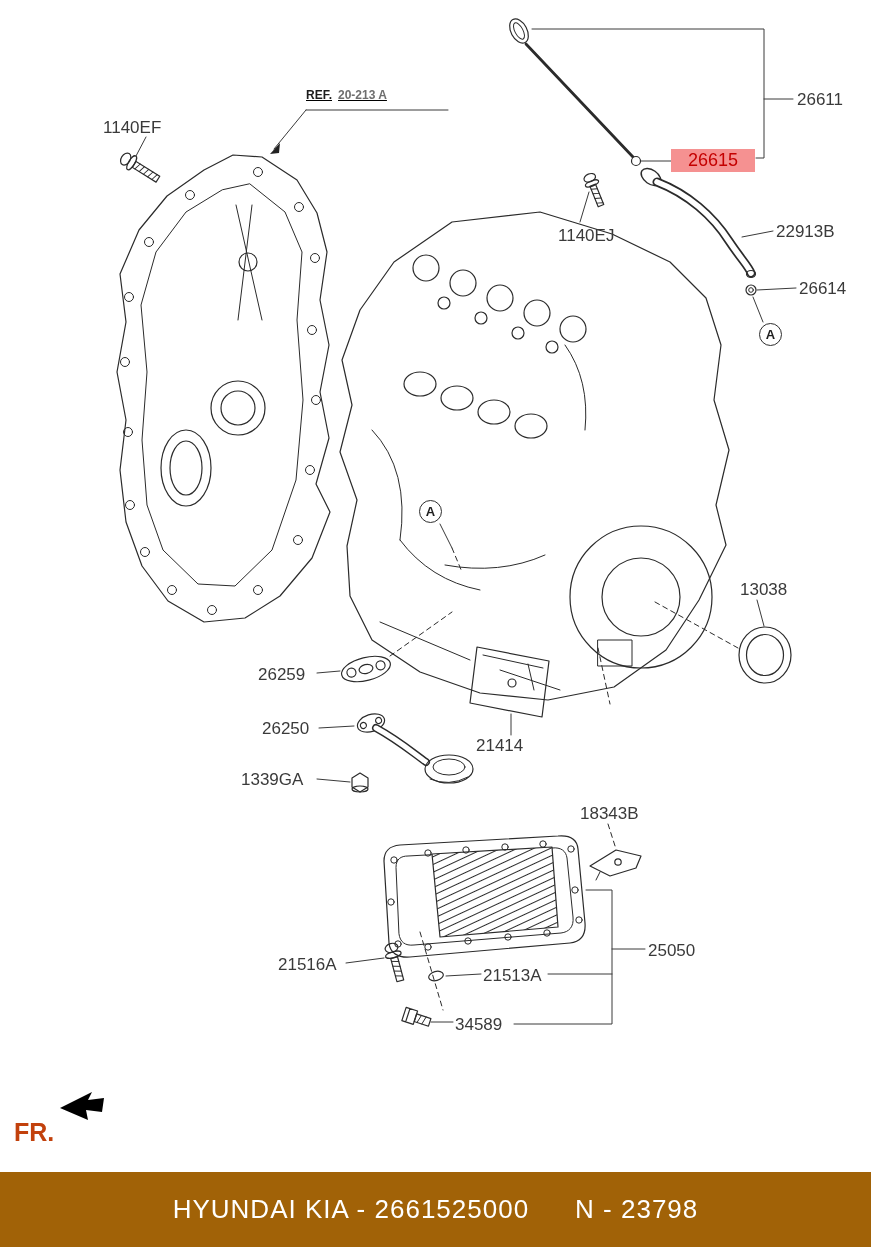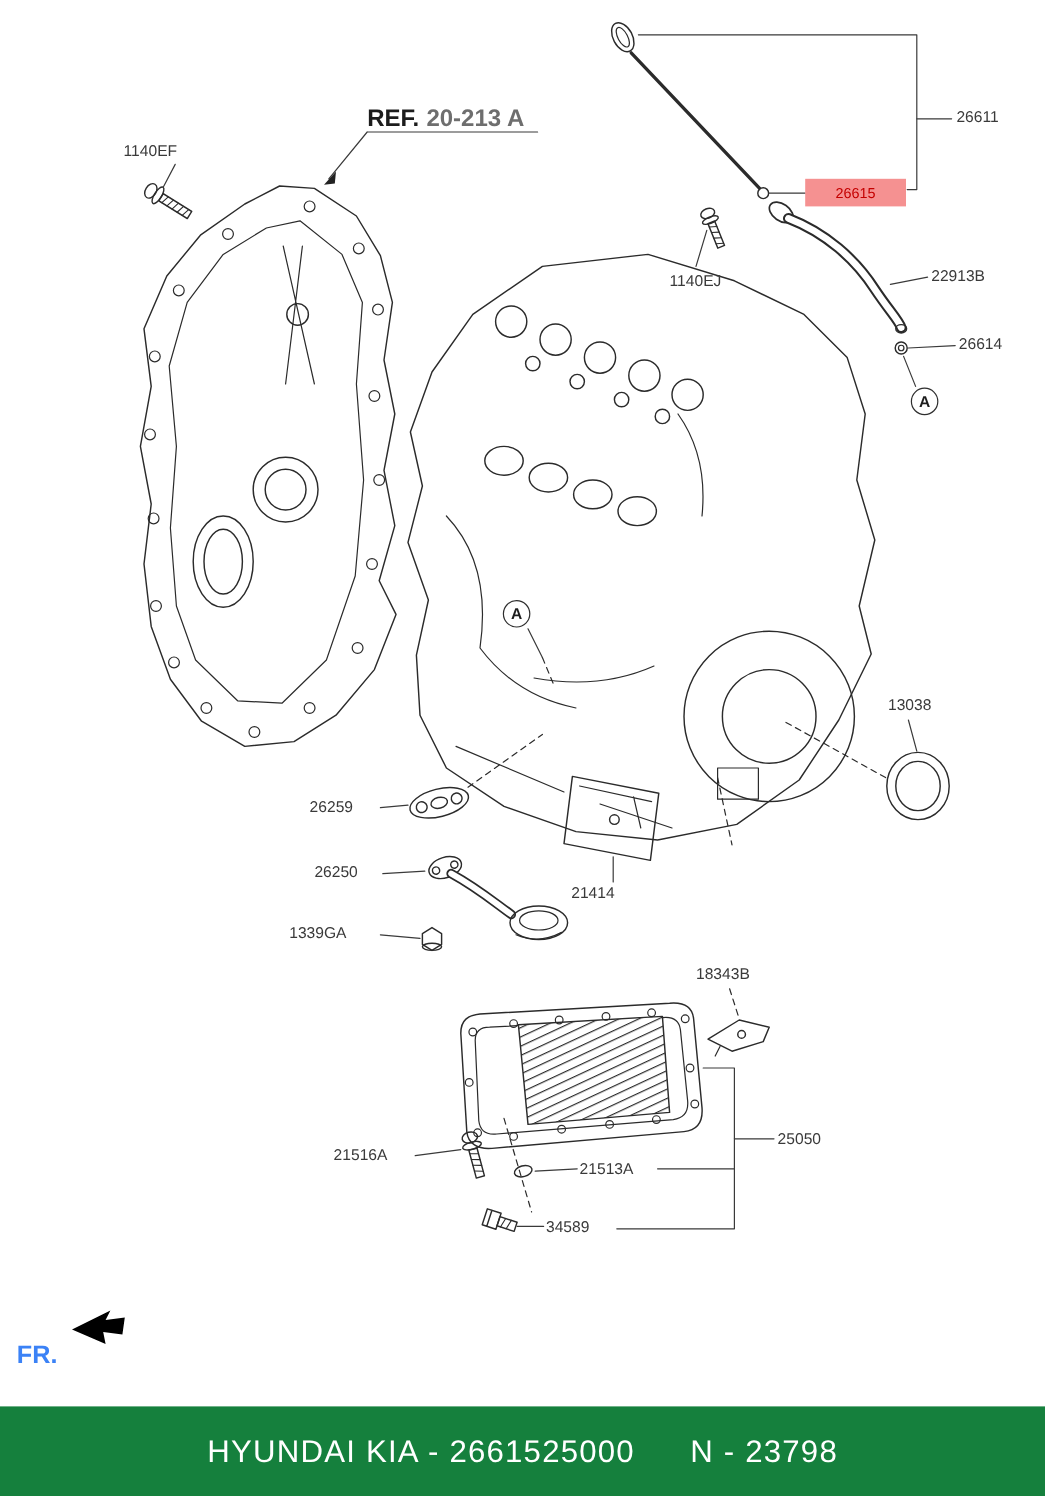--- a/index.html
+++ b/index.html
@@ -1,29 +1,29 @@
 <!DOCTYPE html>
 <html><head>
 <meta charset="utf-8">
 <style>
   html,body{margin:0;padding:0;background:#fff;}
   .stage{position:relative;width:871px;height:1247px;background:#fff;overflow:hidden;
          font-family:"Liberation Sans",sans-serif;}
   .art{position:absolute;left:0;top:0;}
-  .lbl{position:absolute;font-size:13px;color:#3a3a3a;white-space:nowrap;cursor:pointer;}
-  .ref{position:absolute;left:306px;top:88px;font-size:20px;font-weight:bold;white-space:nowrap;cursor:default;}
+  .lbl{position:absolute;font-size:17px;color:#3a3a3a;white-space:nowrap;cursor:pointer;}
+  .ref{position:absolute;left:306px;top:88px;font-size:12px;font-weight:bold;white-space:nowrap;cursor:default;text-decoration:underline;}
   .ref .b{color:#1c1c1c;}
   .ref .r{color:#6e6e6e;margin-left:6px;}
   .hl{position:absolute;left:671px;top:149px;width:84px;height:23px;background:#f59191;
-      color:#c40000;display:flex;align-items:center;justify-content:center;font-size:12px;cursor:pointer;}
+      color:#c40000;display:flex;align-items:center;justify-content:center;font-size:18px;cursor:pointer;}
   .amark{position:absolute;width:21px;height:21px;border:1.6px solid #2e2e2e;border-radius:50%;
          background:#fff;display:flex;align-items:center;justify-content:center;
          font-size:13px;font-weight:bold;color:#1e1e1e;cursor:default;}
-  .fr{position:absolute;left:14px;top:1118px;font-size:21px;font-weight:bold;color:#3b82f6;cursor:default;}
-  .footer{position:absolute;left:0;top:1172px;width:871px;height:75px;background:#15803d;
+  .fr{position:absolute;left:14px;top:1118px;font-size:25px;font-weight:bold;color:#c2410c;cursor:default;}
+  .footer{position:absolute;left:0;top:1172px;width:871px;height:75px;background:#a16207;
           color:#fff;display:flex;align-items:center;justify-content:center;gap:46px;
           font-size:26px;letter-spacing:1px;cursor:default;}
 </style>
 </head>
 <body>
 
 <div class="stage">
 
   <svg class="art" width="871" height="1247" viewBox="0 0 871 1247">
     <defs>

